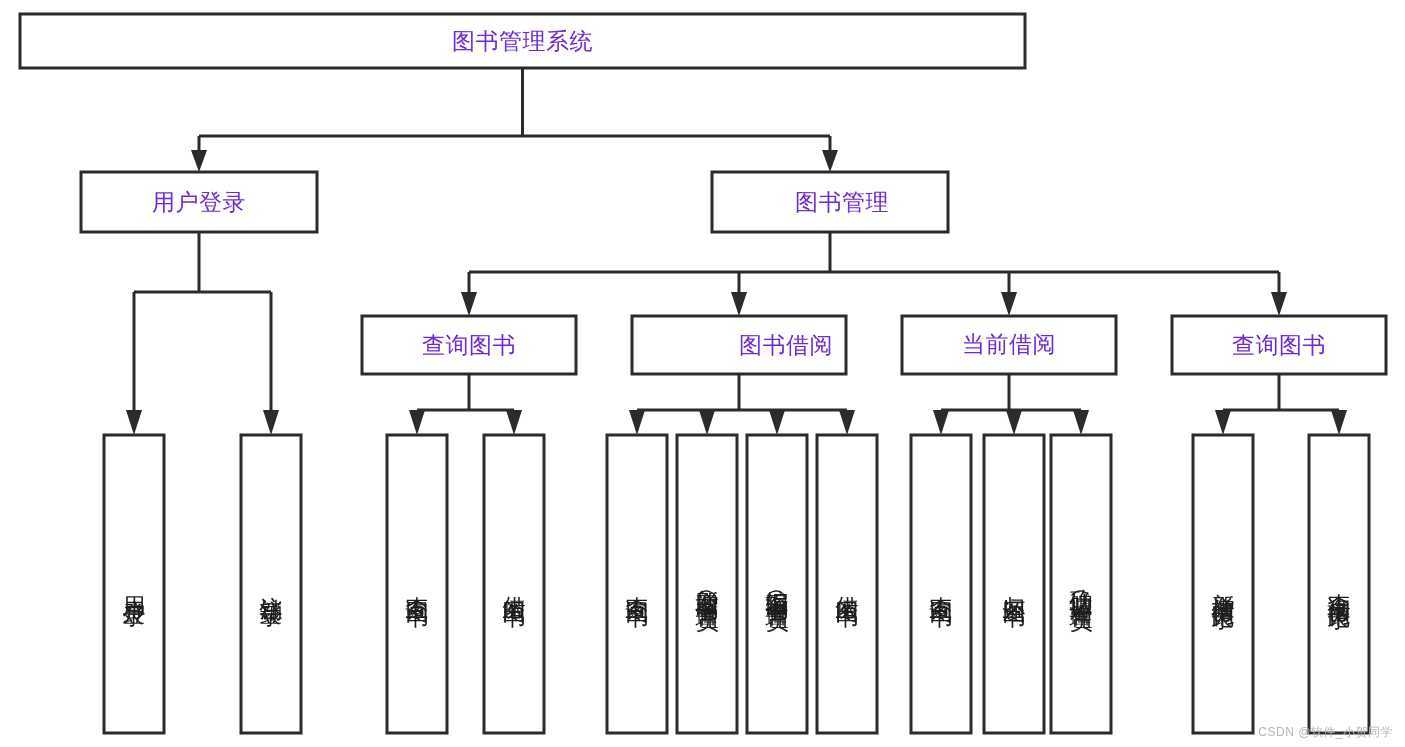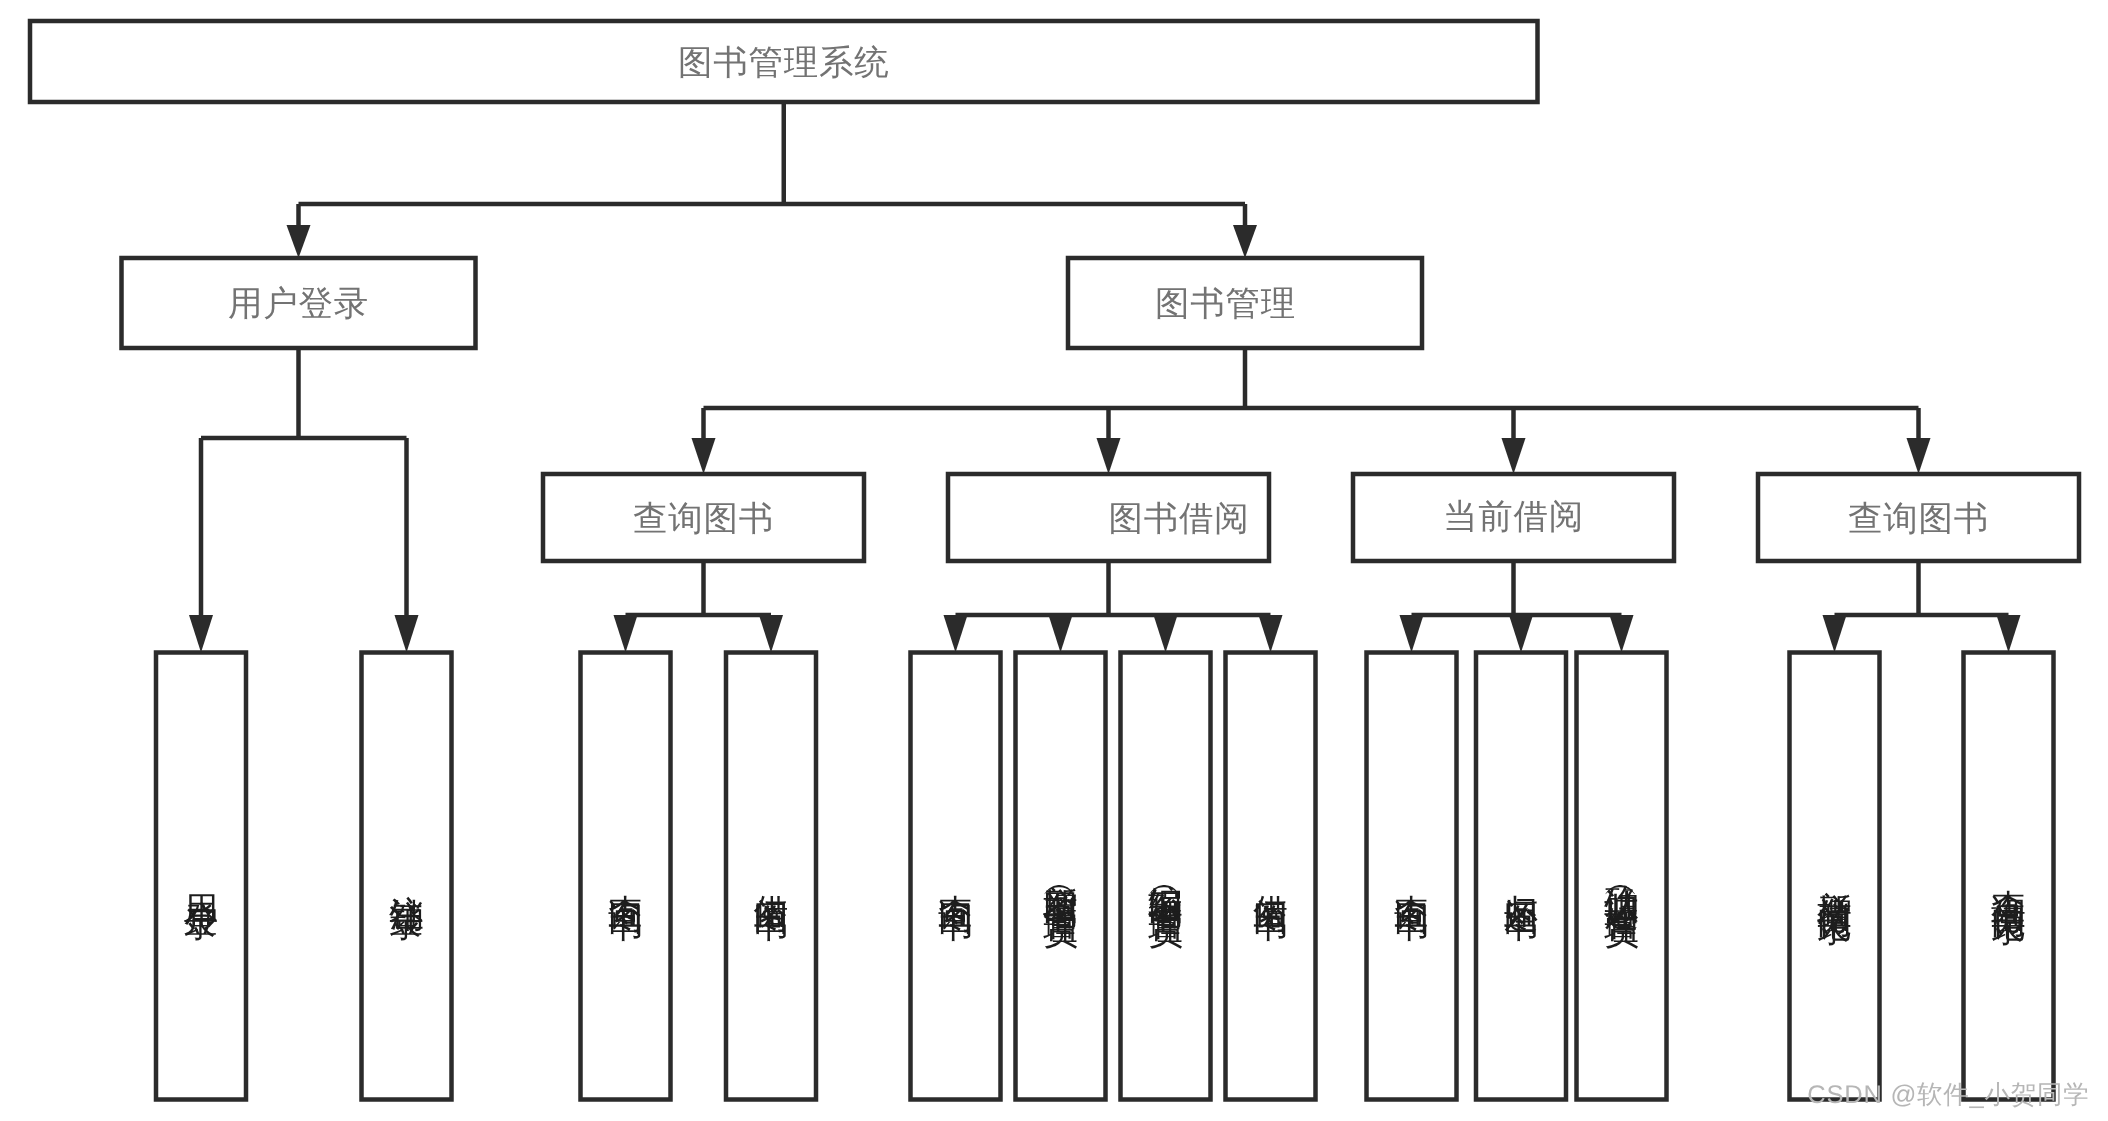--- a/index.html
+++ b/index.html
@@ -40,21 +40,21 @@
   .arrow-head {
     fill: #2b2b2b;
     stroke: none;
   }
   
   .node-label-h {
     position: absolute;
     display: flex;
     align-items: center;
     justify-content: center;
-    color: #737373;
+    color: #6d28d9;
     font-size: 23px;
     font-family: "Liberation Sans", "DejaVu Sans", sans-serif;
     letter-spacing: 0.5px;
     white-space: nowrap;
     pointer-events: none;
   }
   .node-label-v {
     position: absolute;
     display: flex;
     align-items: center;
@@ -65,21 +65,21 @@
     writing-mode: vertical-rl;
     text-orientation: upright;
     letter-spacing: 3px;
     line-height: 1;
     pointer-events: none;
   }
   .watermark {
     position: absolute;
     right: 12px;
     bottom: 6px;
-    font-size: 17px;
+    font-size: 12px;
     color: #b6b6b6;
     font-family: "Liberation Sans", "DejaVu Sans", sans-serif;
     letter-spacing: 0.5px;
     white-space: nowrap;
     text-align: right;
   }
 </style>
 </head>
 <body>
 
@@ -176,21 +176,21 @@
     <rect class="node-rect" x="911" y="435" width="60" height="298"></rect>
     <rect class="node-rect" x="984" y="435" width="60" height="298"></rect>
     <rect class="node-rect" x="1051" y="435" width="60" height="298"></rect>
     <rect class="node-rect" x="1193" y="435" width="60" height="298"></rect>
     <rect class="node-rect" x="1309" y="435" width="60" height="298"></rect>
   </svg>
 
   <div class="node-label-h" style="left:20px;  top:14px;  width:1005px; height:54px;">图书管理系统</div>
 
   <div class="node-label-h" style="left:81px;  top:172px; width:236px; height:60px;">用户登录</div>
-  <div class="node-label-h" style="left:699px; top:172px; width:236px; height:60px;">图书管理</div>
+  <div class="node-label-h" style="left:724px; top:172px; width:236px; height:60px;">图书管理</div>
 
   <div class="node-label-h" style="left:362px;  top:316px; width:214px; height:58px;">查询图书</div>
   <div class="node-label-h" style="left:632px;  top:316px; width:214px; height:58px;margin-left:47px;">图书借阅</div>
   <div class="node-label-h" style="left:902px;  top:316px; width:214px; height:56px;">当前借阅</div>
   <div class="node-label-h" style="left:1172px; top:316px; width:214px; height:58px;">查询图书</div>
 
   <div class="node-label-v" style="left:104px;  top:435px; width:60px; height:298px;">用户登录</div>
   <div class="node-label-v" style="left:241px;  top:435px; width:60px; height:298px;">注销登录</div>
   <div class="node-label-v" style="left:387px;  top:435px; width:60px; height:298px;">查询图书</div>
   <div class="node-label-v" style="left:484px;  top:435px; width:60px; height:298px;">借阅图书</div>

